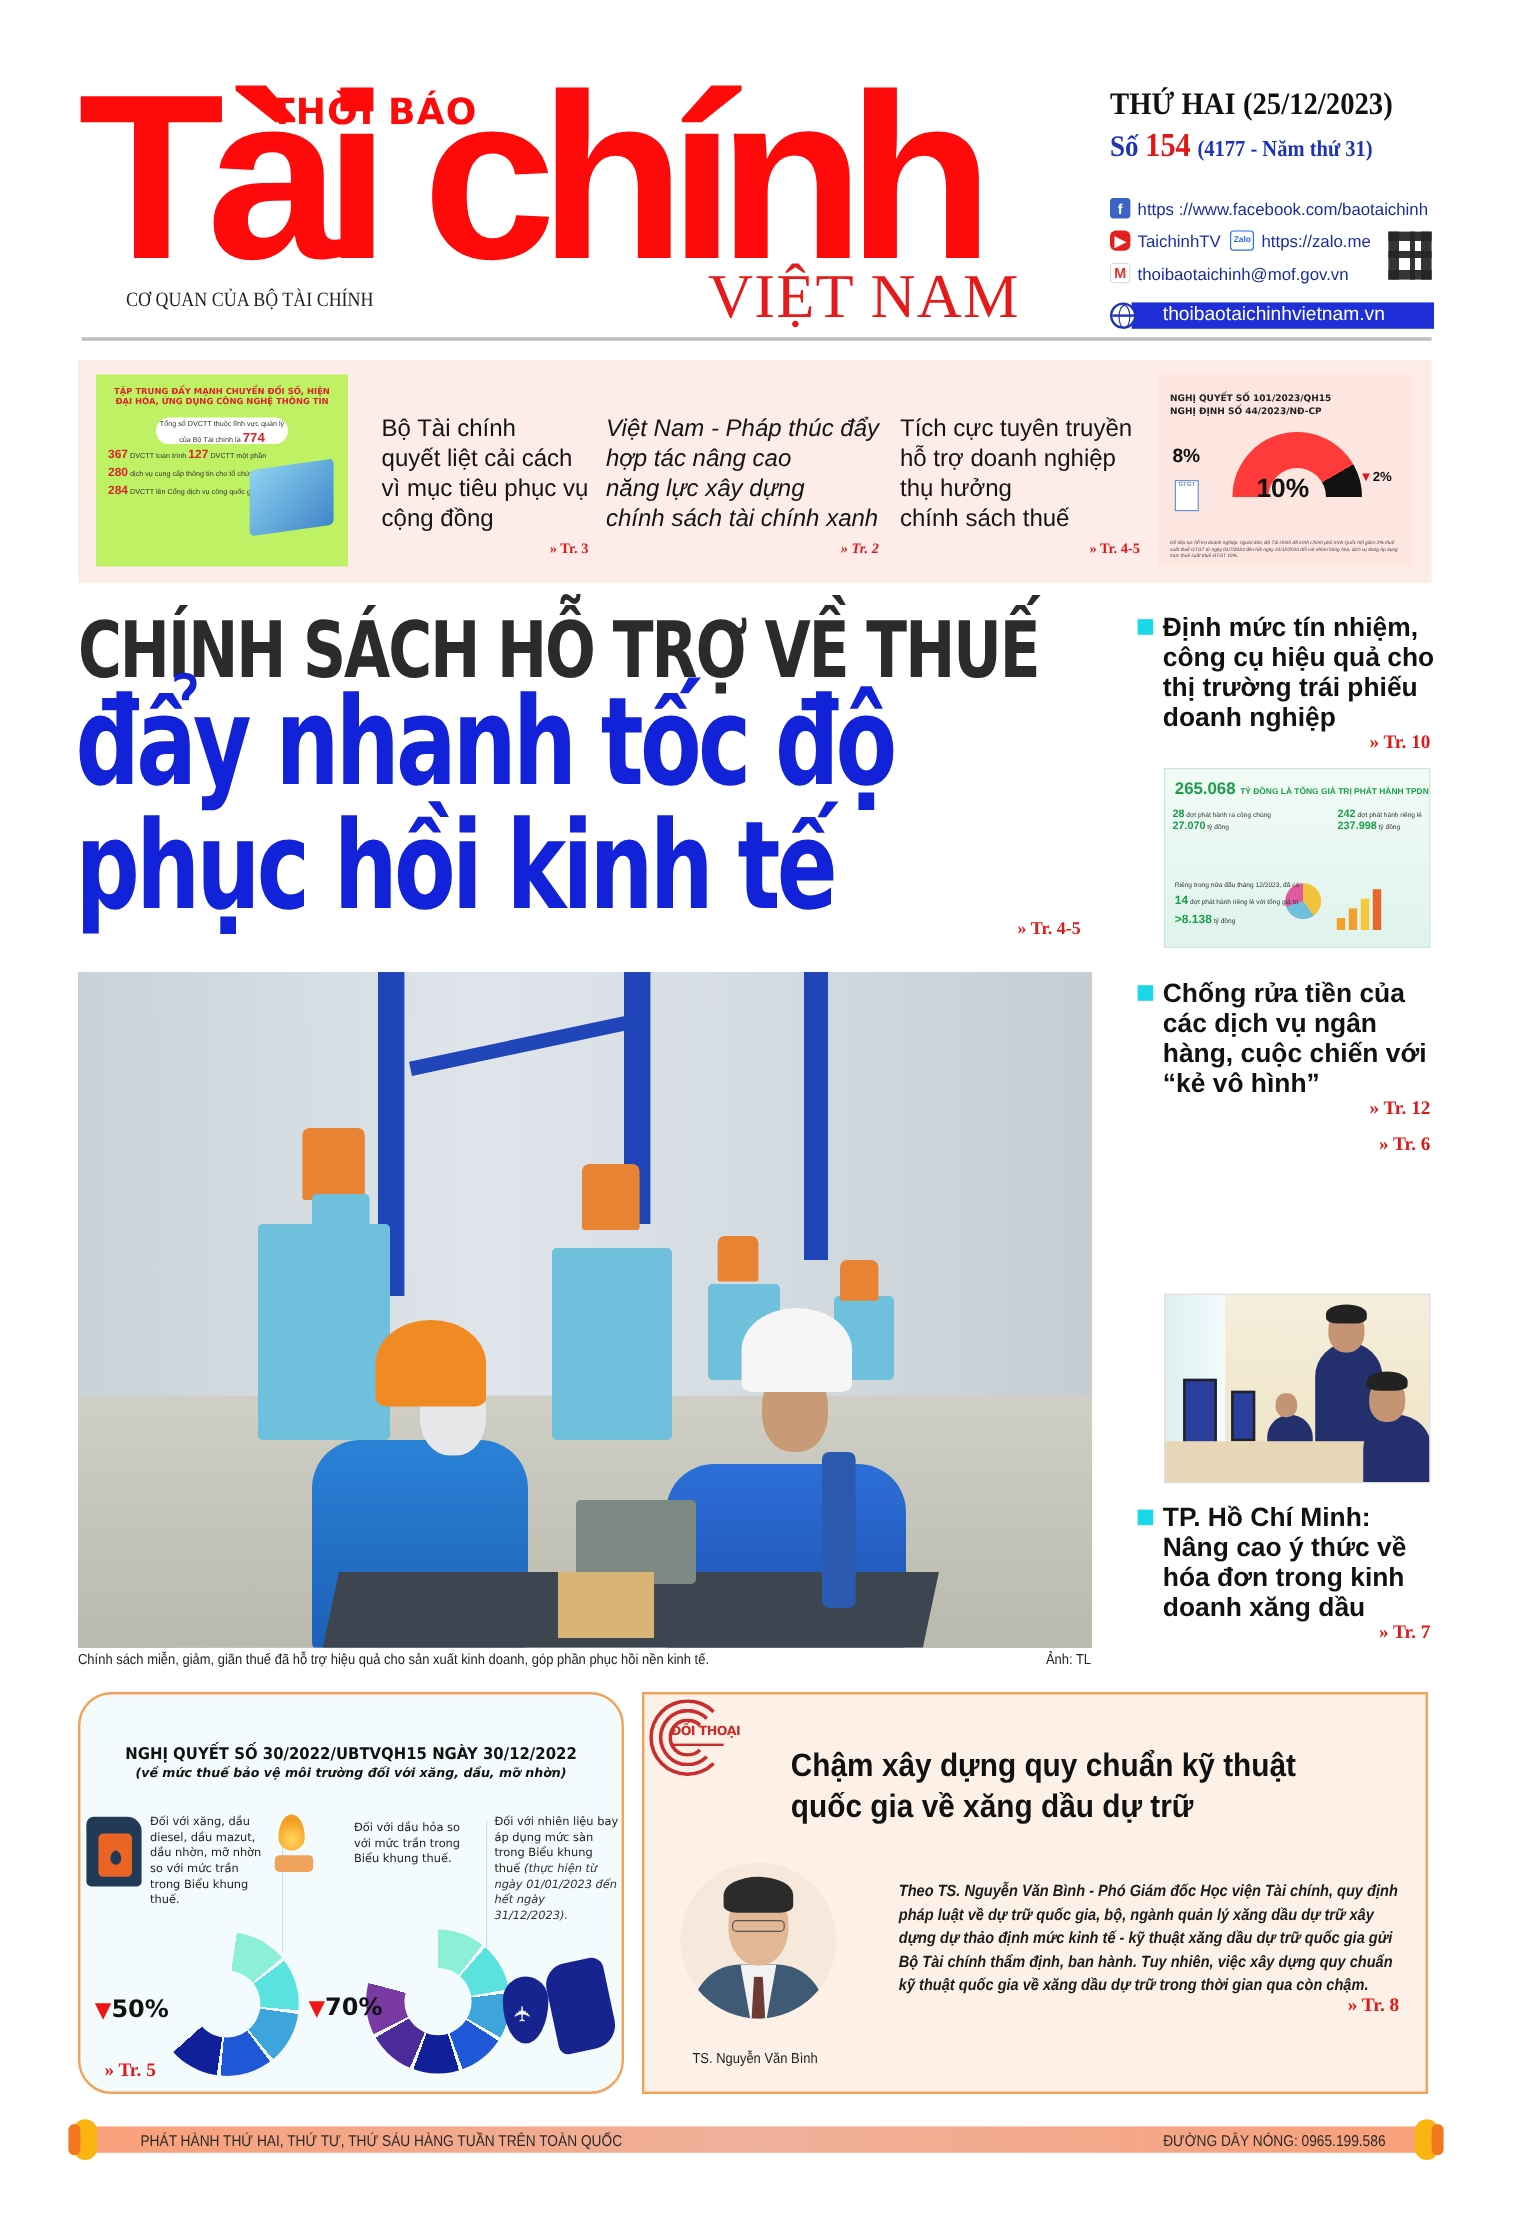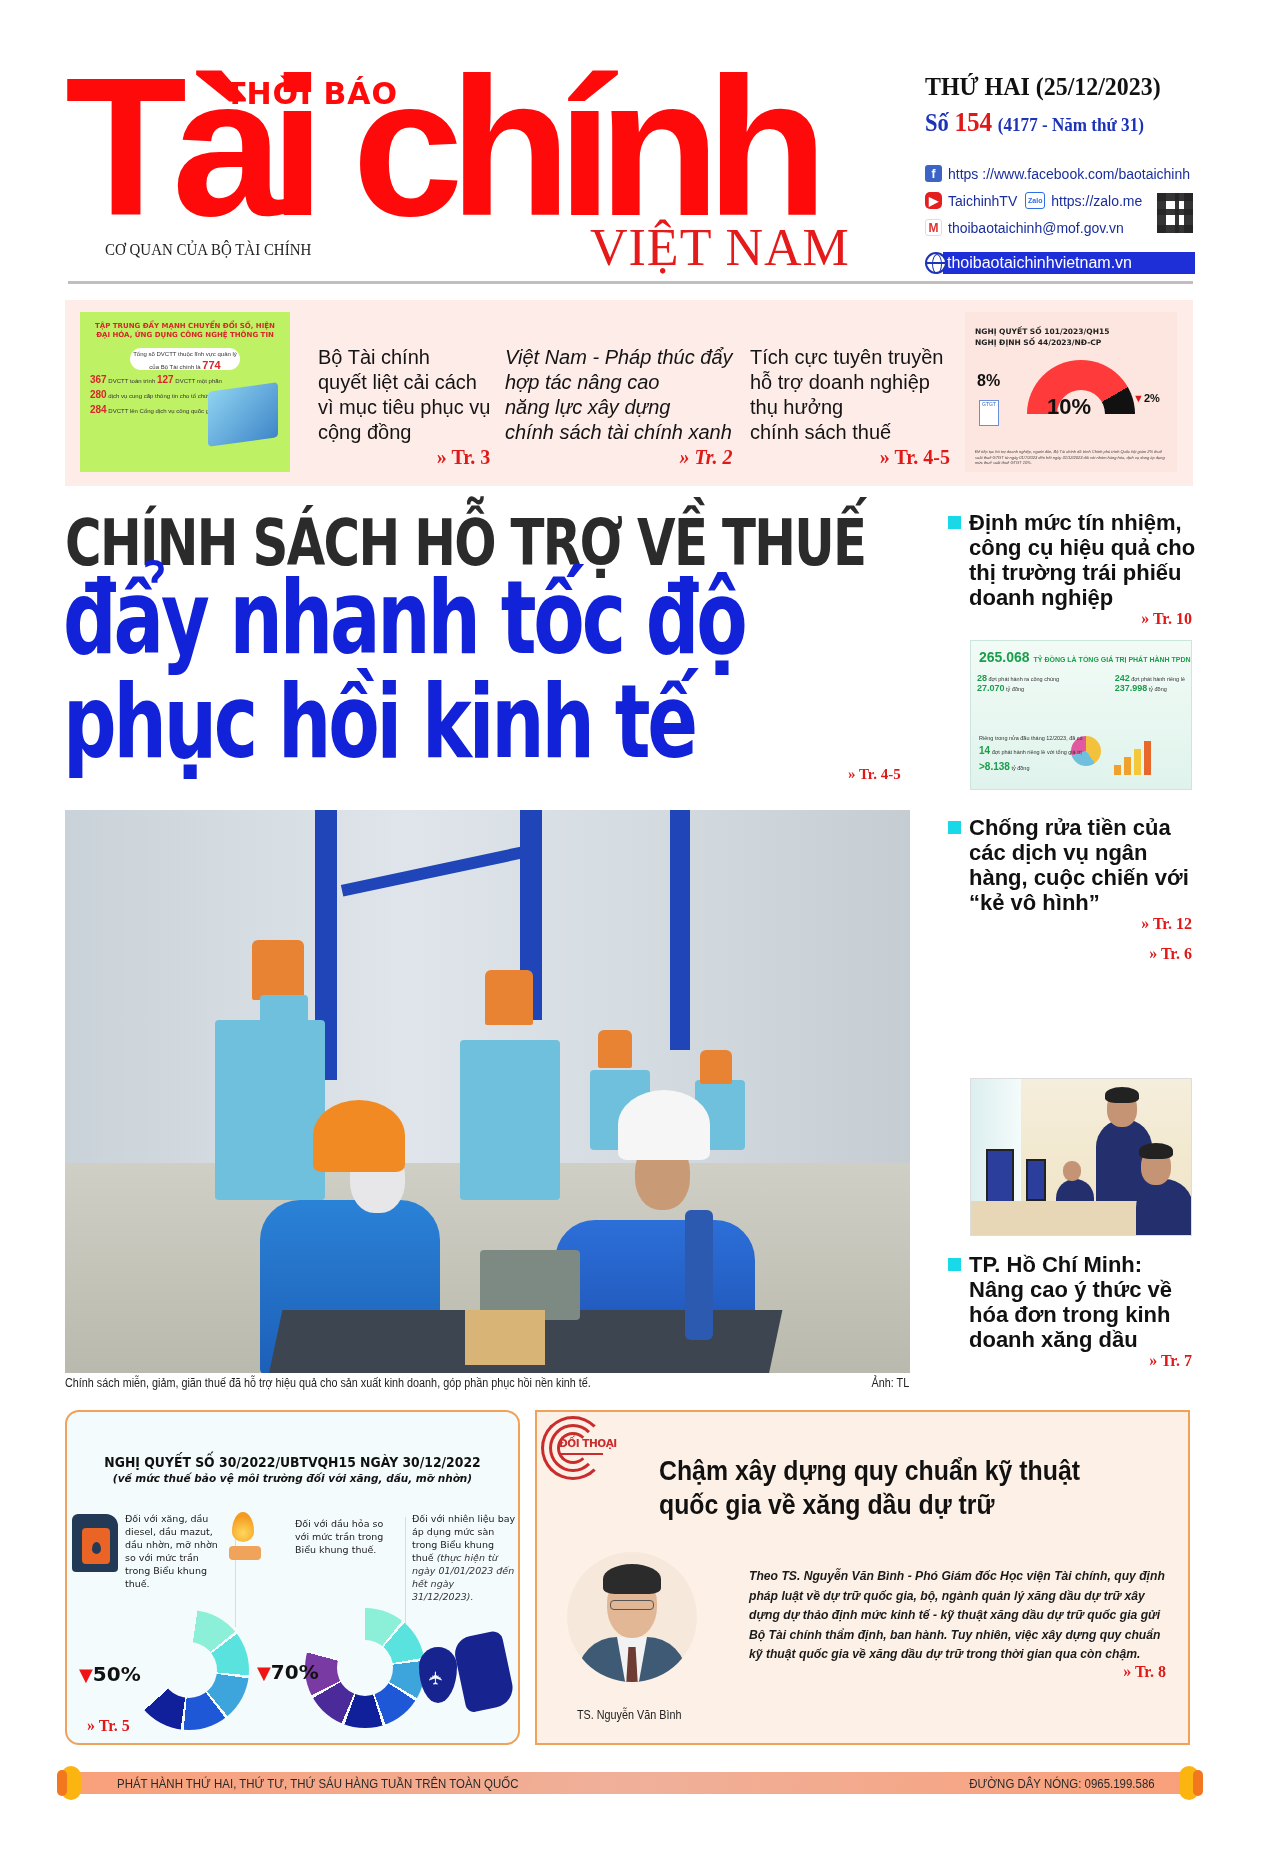--- a/index.html
+++ b/index.html
@@ -29,36 +29,36 @@
   .ico-zalo { width: 20px !important; background: #fff; border: 1.5px solid #2e6ee6; color: #2e6ee6 !important; font-size: 7px !important; border-radius: 4px; margin-left: 8px; }
   .qr { position: absolute; left: 232px; top: 33px; width: 36px; height: 40px;
         background:
           linear-gradient(90deg, #111 25%, transparent 25% 50%, #111 50% 62%, transparent 62% 75%, #111 75%),
           linear-gradient(#111 20%, transparent 20% 40%, #111 40% 55%, transparent 55% 80%, #111 80%);
         background-blend-mode: multiply; opacity: 0.85; }
   .web-bar { position: absolute; left: 0; top: 92px; width: 270px; height: 22px; display: flex; align-items: center; }
   .globe { width: 22px; height: 22px; border-radius: 50%; border: 2px solid #1d33b8; flex: none; position: relative; background: #fff; z-index: 2; }
   .globe::before { content: ""; position: absolute; left: 5px; top: 0; width: 8px; height: 18px; border: 1.5px solid #1d33b8; border-radius: 50%; }
   .globe::after { content: ""; position: absolute; left: 0; top: 8px; width: 18px; height: 1.5px; background: #1d33b8; }
-  .web-text { flex: 1; height: 22px; background: #1f2fd8; color: #fff; font-size: 16px; line-height: 22px; padding-left: 4px; margin-left: -4px; }
+  .web-text { flex: 1; height: 22px; background: #1f2fd8; color: #fff; font-size: 16px; line-height: 22px; padding-left: 26px; margin-left: -4px; }
 
   .top-rule { left: 68px; top: 281px; width: 1125px; height: 3px; background: #bfbfbf; }
 
   
   .teaser-strip { left: 65px; top: 300px; width: 1128px; height: 186px; background: #fdece8; }
   .teaser-thumb-left { left: 80px; top: 312px; width: 210px; height: 160px; background: #bef264; overflow: hidden; }
   .tt-title { font-family: "DejaVu Sans", sans-serif; font-weight: 700; font-size: 7px; color: #d8262b; text-align: center; margin-top: 10px; line-height: 1.3; padding: 0 8px; }
   .tt-pill { margin: 8px auto 0; width: 110px; height: 22px; background: #fff; border-radius: 11px; font-size: 6px; text-align: center; line-height: 11px; padding-top: 1px; color: #333; }
   .tt-pill b { color: #d8262b; font-size: 11px; }
   .tt-stat { font-size: 6px; color: #333; margin: 4px 0 0 10px; }
   .tt-stat b { color: #d8262b; font-size: 10px; }
   .tt-laptop { position: absolute; right: 12px; bottom: 30px; width: 70px; height: 55px; background: linear-gradient(135deg, #8fd3f0, #3f86c9); border-radius: 4px; transform: skewY(-8deg); }
 
   .teaser-item { top: 345px; font-size: 20px; line-height: 25px; color: #141414; white-space: nowrap; }
-  .teaser-more { font-family: "Liberation Serif", serif; font-weight: 700; font-size: 20px; color: #e01818; text-align: right; }
+  .teaser-more { font-family: "Liberation Serif", serif; font-weight: 700; font-size: 12px; color: #e01818; text-align: right; }
 
   .teaser-thumb-right { left: 965px; top: 312px; width: 212px; height: 160px; background: #fce6df; overflow: hidden; }
   .tr-title { font-family: "DejaVu Sans", sans-serif; font-weight: 700; font-size: 7.5px; color: #222; margin: 14px 0 0 10px; line-height: 1.5; }
   .gauge { position: absolute; left: 62px; top: 48px; width: 108px; height: 108px; border-radius: 50%;
            background: conic-gradient(from 270deg, #fe3a3a 0 150deg, #111 150deg 180deg, transparent 180deg); }
   .gauge::after { content: ""; position: absolute; left: 30px; top: 30px; width: 48px; height: 48px; border-radius: 50%; background: #fce6df; }
   .gauge-center { position: absolute; left: 82px; top: 82px; font-weight: 900; font-size: 22px; color: #111; z-index: 2; }
   .gauge-left { position: absolute; left: 12px; top: 60px; font-weight: 900; font-size: 16px; color: #111; }
   .gauge-right { position: absolute; left: 168px; top: 80px; font-weight: 900; font-size: 11px; color: #111; }
   .gauge-right .tri { color: #e01818; }
@@ -107,21 +107,21 @@
 
   .side-img2 { left: 970px; top: 1078px; width: 222px; height: 158px; overflow: hidden; background: linear-gradient(180deg, #f5eedc, #efe3c3); border: 1px solid #ddd; }
   .si2-window { position: absolute; left: 0; top: 0; width: 50px; height: 130px; background: linear-gradient(90deg, #dcefee, #f4fbfb); }
   .si2-screen { position: absolute; background: #2c3e9c; border: 2px solid #222; }
   .si2-officer { position: absolute; background: #24306d; border-radius: 30px 30px 4px 4px; }
   .si2-head { position: absolute; background: #c49474; border-radius: 45%; }
   .si2-hair { position: absolute; background: #222; border-radius: 50% 50% 30% 30%; }
   .si2-desk { position: absolute; left: 0; bottom: 0; width: 100%; height: 34px; background: #e7d7b7; }
 
   
-  .box-env { left: 65px; top: 1410px; width: 455px; height: 335px; border: 2px solid #f1a25a; border-radius: 14px; background: #f4fbfc; }
+  .box-env { left: 65px; top: 1410px; width: 455px; height: 335px; border: 2px solid #f1a25a; border-radius: 28px; background: #f4fbfc; }
   .env-title { position: absolute; left: 0; width: 100%; top: 42px; text-align: center; font-family: "DejaVu Sans", sans-serif; font-weight: 700; font-size: 13.5px; color: #111; white-space: nowrap; transform: scaleX(0.92); }
   .env-sub { position: absolute; left: 0; width: 100%; top: 60px; text-align: center; font-family: "DejaVu Sans", sans-serif; font-style: italic; font-weight: 700; font-size: 10.5px; color: #111; }
   .env-col-text { position: absolute; font-family: "DejaVu Sans", sans-serif; font-size: 9.5px; line-height: 13px; color: #222; }
   .env-col-text i { color: #333; }
   .env-divider { position: absolute; top: 105px; width: 1px; height: 110px; background: #bfe6ee; }
   .jerry { position: absolute; left: 5px; top: 102px; width: 46px; height: 58px; background: #233a57; border-radius: 6px 12px 4px 4px; }
   .jerry::before { content: ""; position: absolute; left: 10px; top: 14px; width: 28px; height: 36px; background: #ea6426; border-radius: 4px; }
   .jerry::after { content: ""; position: absolute; left: 20px; top: 28px; width: 9px; height: 12px; background: #233a57; border-radius: 50% 50% 50% 50% / 60% 60% 40% 40%; }
   .flame { position: absolute; left: 165px; top: 100px; width: 22px; height: 30px; background: radial-gradient(circle at 50% 70%, #ffd85a, #f59b21 70%); border-radius: 50% 50% 50% 50% / 65% 65% 35% 35%; }
   .burner { position: absolute; left: 162px; top: 134px; width: 32px; height: 14px; background: #f0a35b; border-radius: 4px; }

